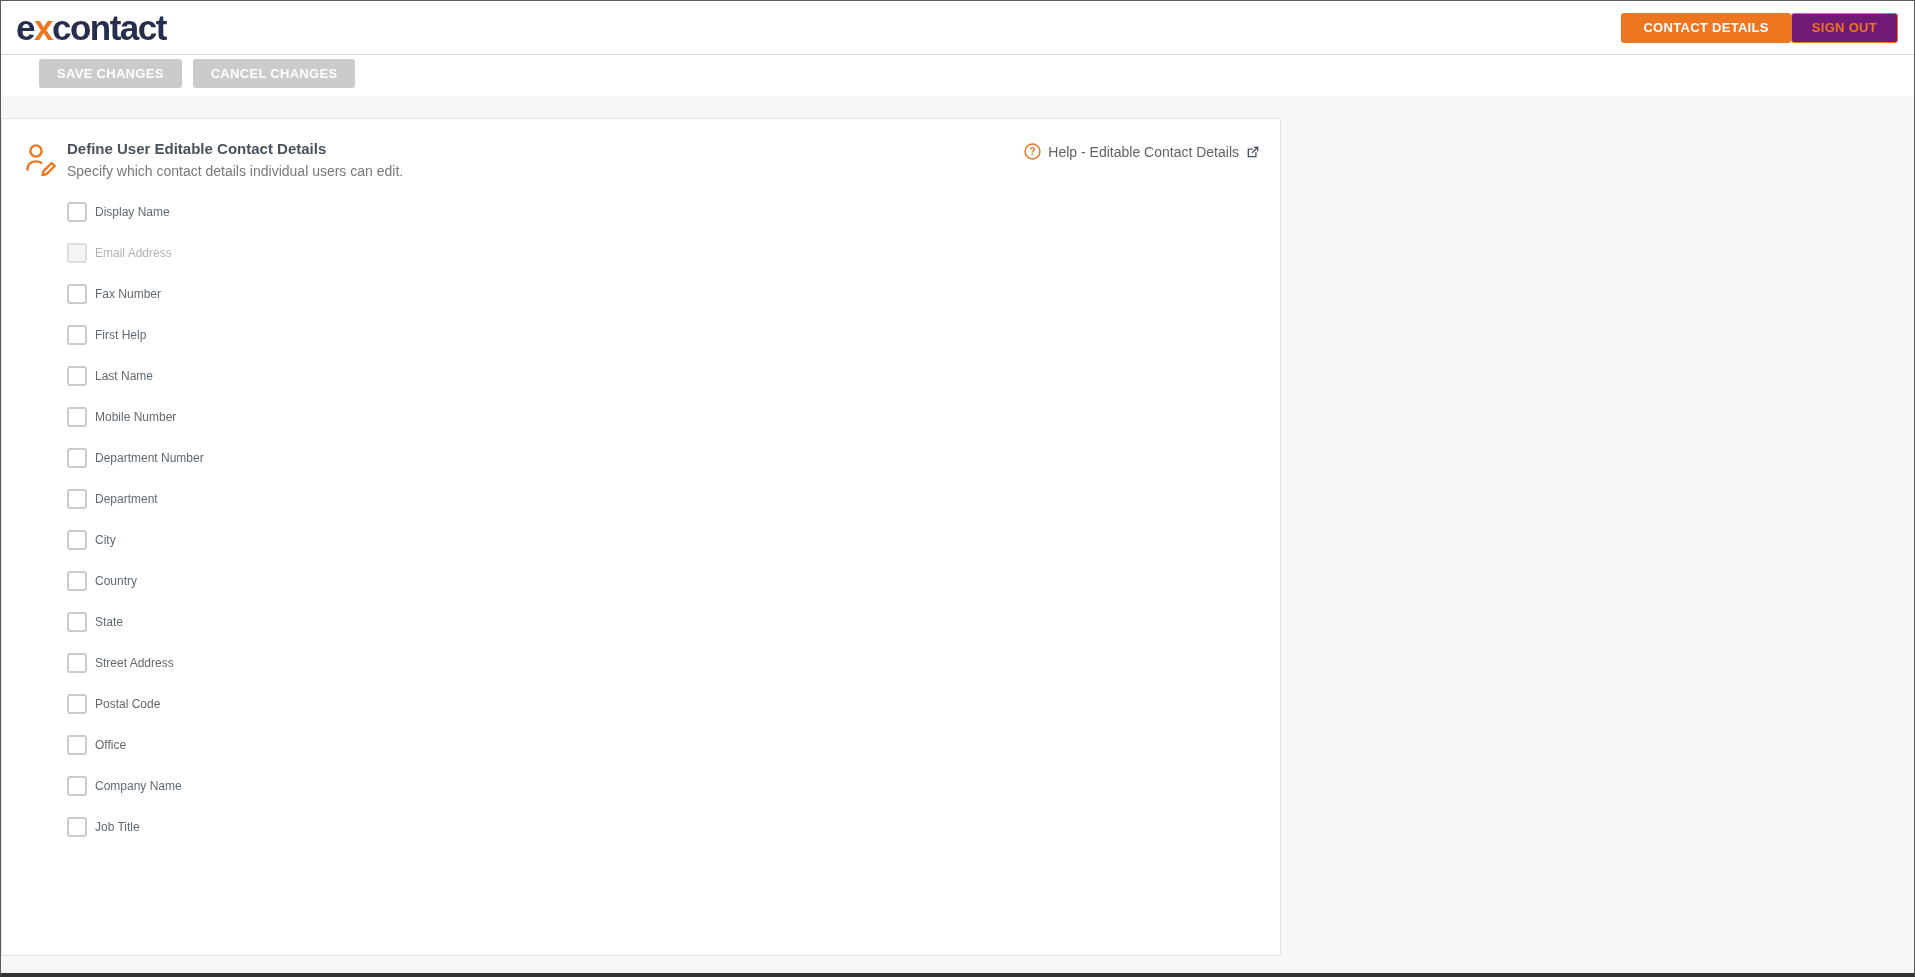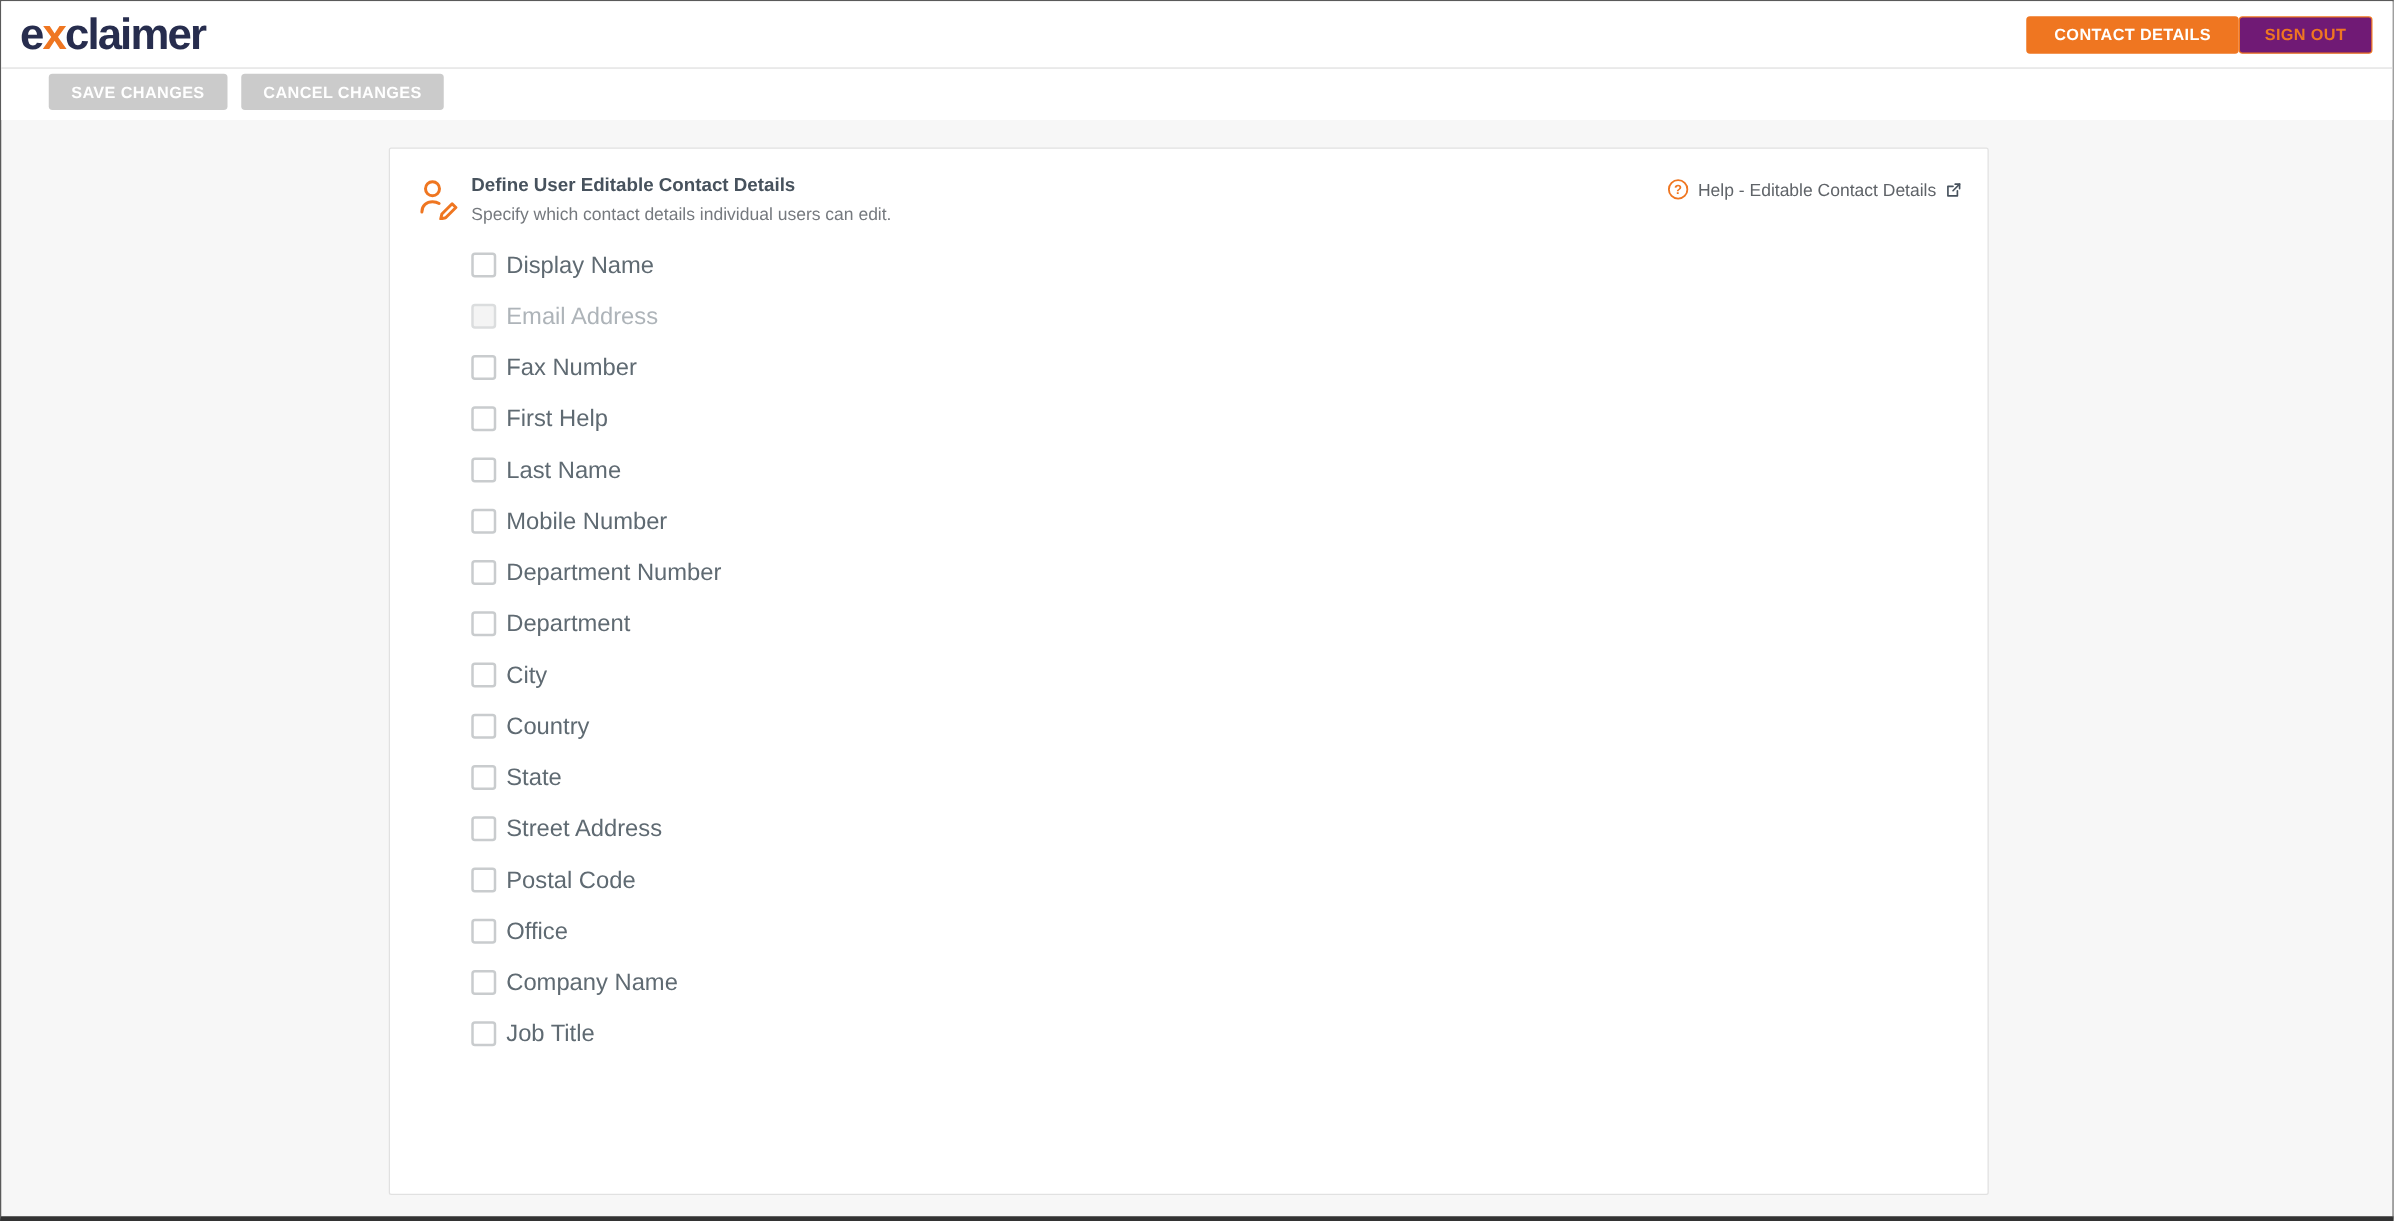--- a/index.html
+++ b/index.html
@@ -70,21 +70,20 @@
     color: #6A737B;
     line-height: 1.1;
   }
   .titlebar-actions { display: flex; align-items: center; gap: 11px; padding-left: 23px; }
 
   
   .content {
     flex: 1 1 auto;
     padding: 22px 13px 0 0;
     display: flex;
-    justify-content: center;
     align-items: flex-start;
   }
   .card {
     width: 1280px;
     max-width: calc(100% - 40px);
     min-height: 838px;
     background: #fff;
     border: 1px solid #E1E1E1;
     border-radius: 2px;
     padding: 20px;
@@ -137,38 +136,38 @@
   .cb-box {
     width: 20px;
     height: 20px;
     border: 2px solid #C9CCCE;
     border-radius: 3px;
     background: #fff;
     flex: 0 0 auto;
     margin-right: 8px;
   }
   .cb-label {
-    font-size: 19px;
+    font-size: 12px;
     color: #5F6A72;
     line-height: 1;
     padding-top: 1px;
   }
   .cb-row.disabled { cursor: default; }
   .cb-row.disabled .cb-box { border-color: #DBDDDE; background: #F4F4F4; }
   .cb-row.disabled .cb-label { color: #AEB4B9; }
 
   svg { display: block; }
 </style>
 </head>
 <body>
 
 <div class="page">
 
   <header class="topbar">
-    <div class="logo"><span>e</span><span class="accent">x</span><span>claimer</span></div>
+    <div class="logo"><span>e</span><span class="accent">x</span><span>contact</span></div>
     <div class="top-actions">
       <button class="btn btn-primary">CONTACT DETAILS</button>
       <button class="btn btn-outline">SIGN OUT</button>
     </div>
   </header>
 
   <div class="titlebar">
     <div class="titlebar-actions">
       <button class="btn btn-disabled" disabled="">SAVE CHANGES</button>
       <button class="btn btn-disabled" disabled="">CANCEL CHANGES</button>

